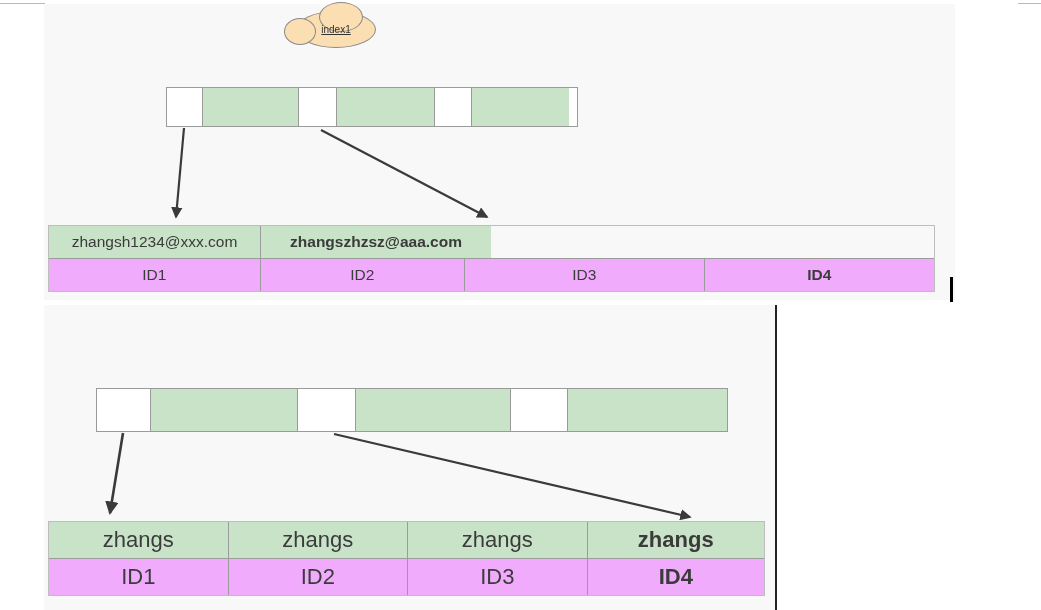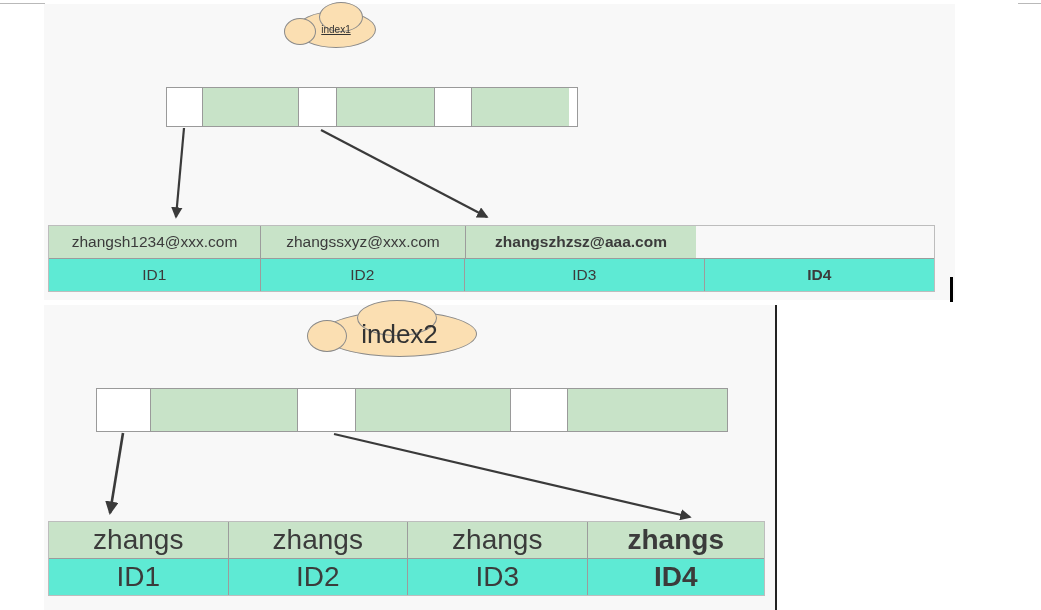--- a/index.html
+++ b/index.html
@@ -137,36 +137,36 @@
     display: flex;
     align-items: center;
     justify-content: center;
     border-right: 1.2px solid #9c9c9c;
     color: #3b3b3b;
     text-align: center;
     overflow: hidden;
   }
   .tbl .cell:last-child { border-right: none; font-weight: bold; }
   .row.green .cell { background: #c8e3c8; }
-  .row.pink  .cell { background: #5eead4; text-align: center; }
+  .row.pink  .cell { background: #f0abfc; text-align: center; }
   .row.green { border-bottom: 1.2px solid #9c9c9c; }
 
   
   #tbl-1 { left: 48px; top: 225px; width: 887px; }
   #tbl-1 .row { height: 32px; }
   #tbl-1 .cell { font-size: 15.5px; }
   #tbl-1 .c0 { width: 212px; }
   #tbl-1 .c1 { width: 205px; }
   #tbl-1 .c2 { width: 240px; }
   #tbl-1 .c3 { width: 230px; }
 
   
   #tbl-2 { left: 48px; top: 521px; width: 717px; }
   #tbl-2 .row { height: 36px; }
-  #tbl-2 .cell { font-size: 28px; }
+  #tbl-2 .cell { font-size: 22px; }
   #tbl-2 .c0 { width: 180px; }
   #tbl-2 .c1 { width: 180px; }
   #tbl-2 .c2 { width: 180px; }
   #tbl-2 .c3 { width: 177px; }
 
   
   #arrows {
     position: absolute;
     left: 0; top: 0;
     width: 1041px; height: 610px;
@@ -219,36 +219,32 @@
     <div class="seg green" style="width:96px"></div>
     <div class="seg white" style="width:38px"></div>
     <div class="seg green" style="width:98px"></div>
     <div class="seg white" style="width:37px"></div>
     <div class="seg green" style="width:97px"></div>
   </div>
 
   <div class="tbl" id="tbl-1">
     <div class="row green">
       <div class="cell c0">zhangsh1234@xxx.com</div>
-      <div class="cell c1">zhangssxyz@xxx.com</div>
       <div class="cell c3">zhangszhzsz@aaa.com</div>
     </div>
     <div class="row pink">
       <div class="cell c0">ID1</div>
       <div class="cell c1">ID2</div>
       <div class="cell c2">ID3</div>
       <div class="cell c3">ID4</div>
     </div>
   </div>
 
   <div class="panel" id="panel-bottom"></div>
 
-  <div class="cloud" id="cloud-2">
-    <span class="cloud-label">index2</span>
-  </div>
 
   <div class="strip" id="strip-2">
     <div class="seg white" style="width:54px"></div>
     <div class="seg green" style="width:148px"></div>
     <div class="seg white" style="width:58px"></div>
     <div class="seg green" style="width:155px"></div>
     <div class="seg white" style="width:57px"></div>
     <div class="seg green" style="width:160px"></div>
   </div>
 

